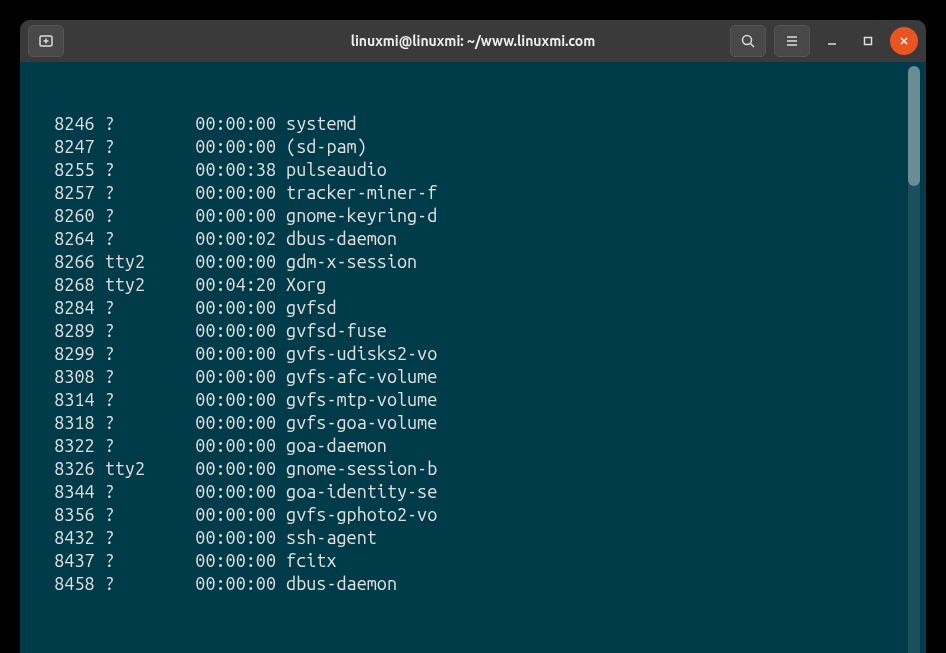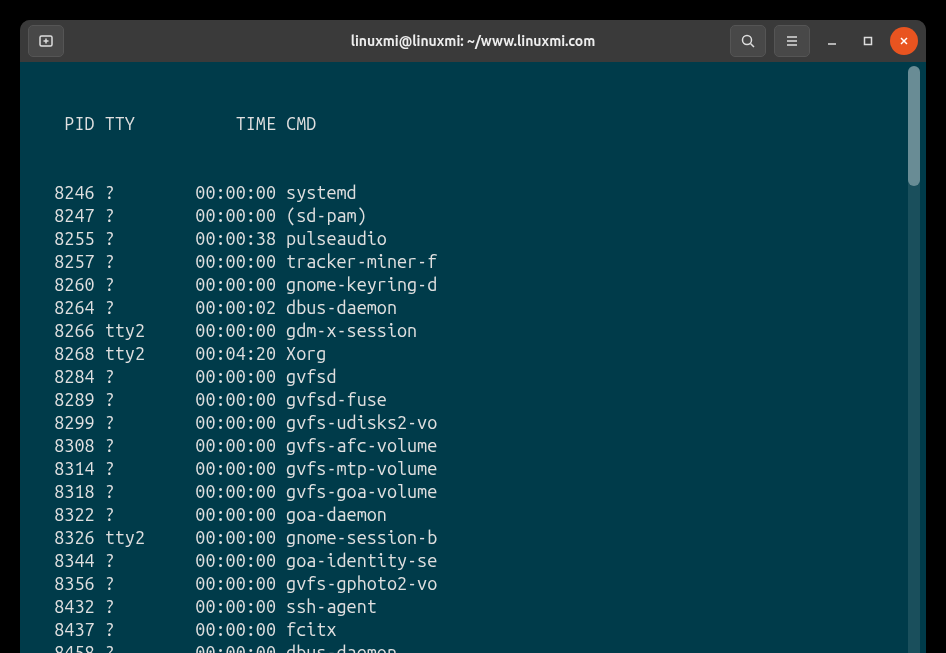--- a/index.html
+++ b/index.html
@@ -168,21 +168,20 @@
         <svg width="12" height="12" viewBox="0 0 12 12">
           <line x1="3" y1="3" x2="9" y2="9" stroke="#fff" stroke-width="1.5"></line>
           <line x1="9" y1="3" x2="3" y2="9" stroke="#fff" stroke-width="1.5"></line>
         </svg>
       </div>
     </div>
   </div>
 
   <div class="terminal-body">
     <div class="terminal-content">
-      <span class="header-line" id="header-line">    PID TTY          TIME CMD</span>
       <span id="process-lines"><span class="process-line">   8246 ?        00:00:00 systemd</span><span class="process-line">   8247 ?        00:00:00 (sd-pam)</span><span class="process-line">   8255 ?        00:00:38 pulseaudio</span><span class="process-line">   8257 ?        00:00:00 tracker-miner-f</span><span class="process-line">   8260 ?        00:00:00 gnome-keyring-d</span><span class="process-line">   8264 ?        00:00:02 dbus-daemon</span><span class="process-line">   8266 tty2     00:00:00 gdm-x-session</span><span class="process-line">   8268 tty2     00:04:20 Xorg</span><span class="process-line">   8284 ?        00:00:00 gvfsd</span><span class="process-line">   8289 ?        00:00:00 gvfsd-fuse</span><span class="process-line">   8299 ?        00:00:00 gvfs-udisks2-vo</span><span class="process-line">   8308 ?        00:00:00 gvfs-afc-volume</span><span class="process-line">   8314 ?        00:00:00 gvfs-mtp-volume</span><span class="process-line">   8318 ?        00:00:00 gvfs-goa-volume</span><span class="process-line">   8322 ?        00:00:00 goa-daemon</span><span class="process-line">   8326 tty2     00:00:00 gnome-session-b</span><span class="process-line">   8344 ?        00:00:00 goa-identity-se</span><span class="process-line">   8356 ?        00:00:00 gvfs-gphoto2-vo</span><span class="process-line">   8432 ?        00:00:00 ssh-agent</span><span class="process-line">   8437 ?        00:00:00 fcitx</span><span class="process-line">   8458 ?        00:00:00 dbus-daemon</span></span>
       
     </div>
     <div class="scrollbar">
       <div class="scrollbar-thumb"></div>
     </div>
   </div>
 </div>
 
 </body></html>

